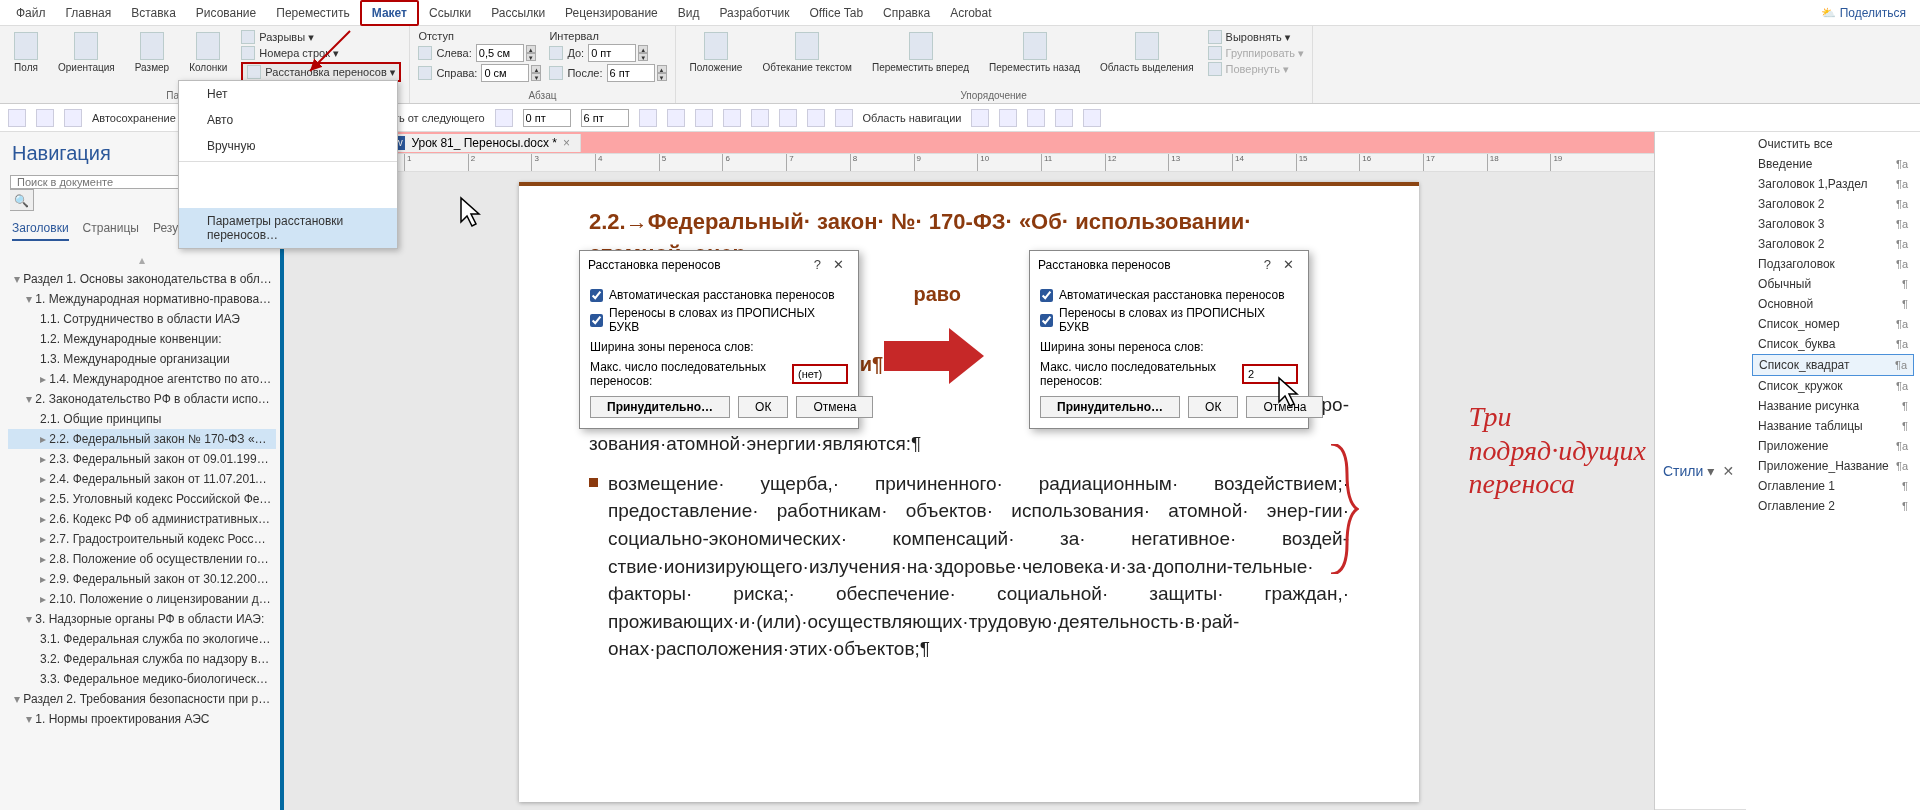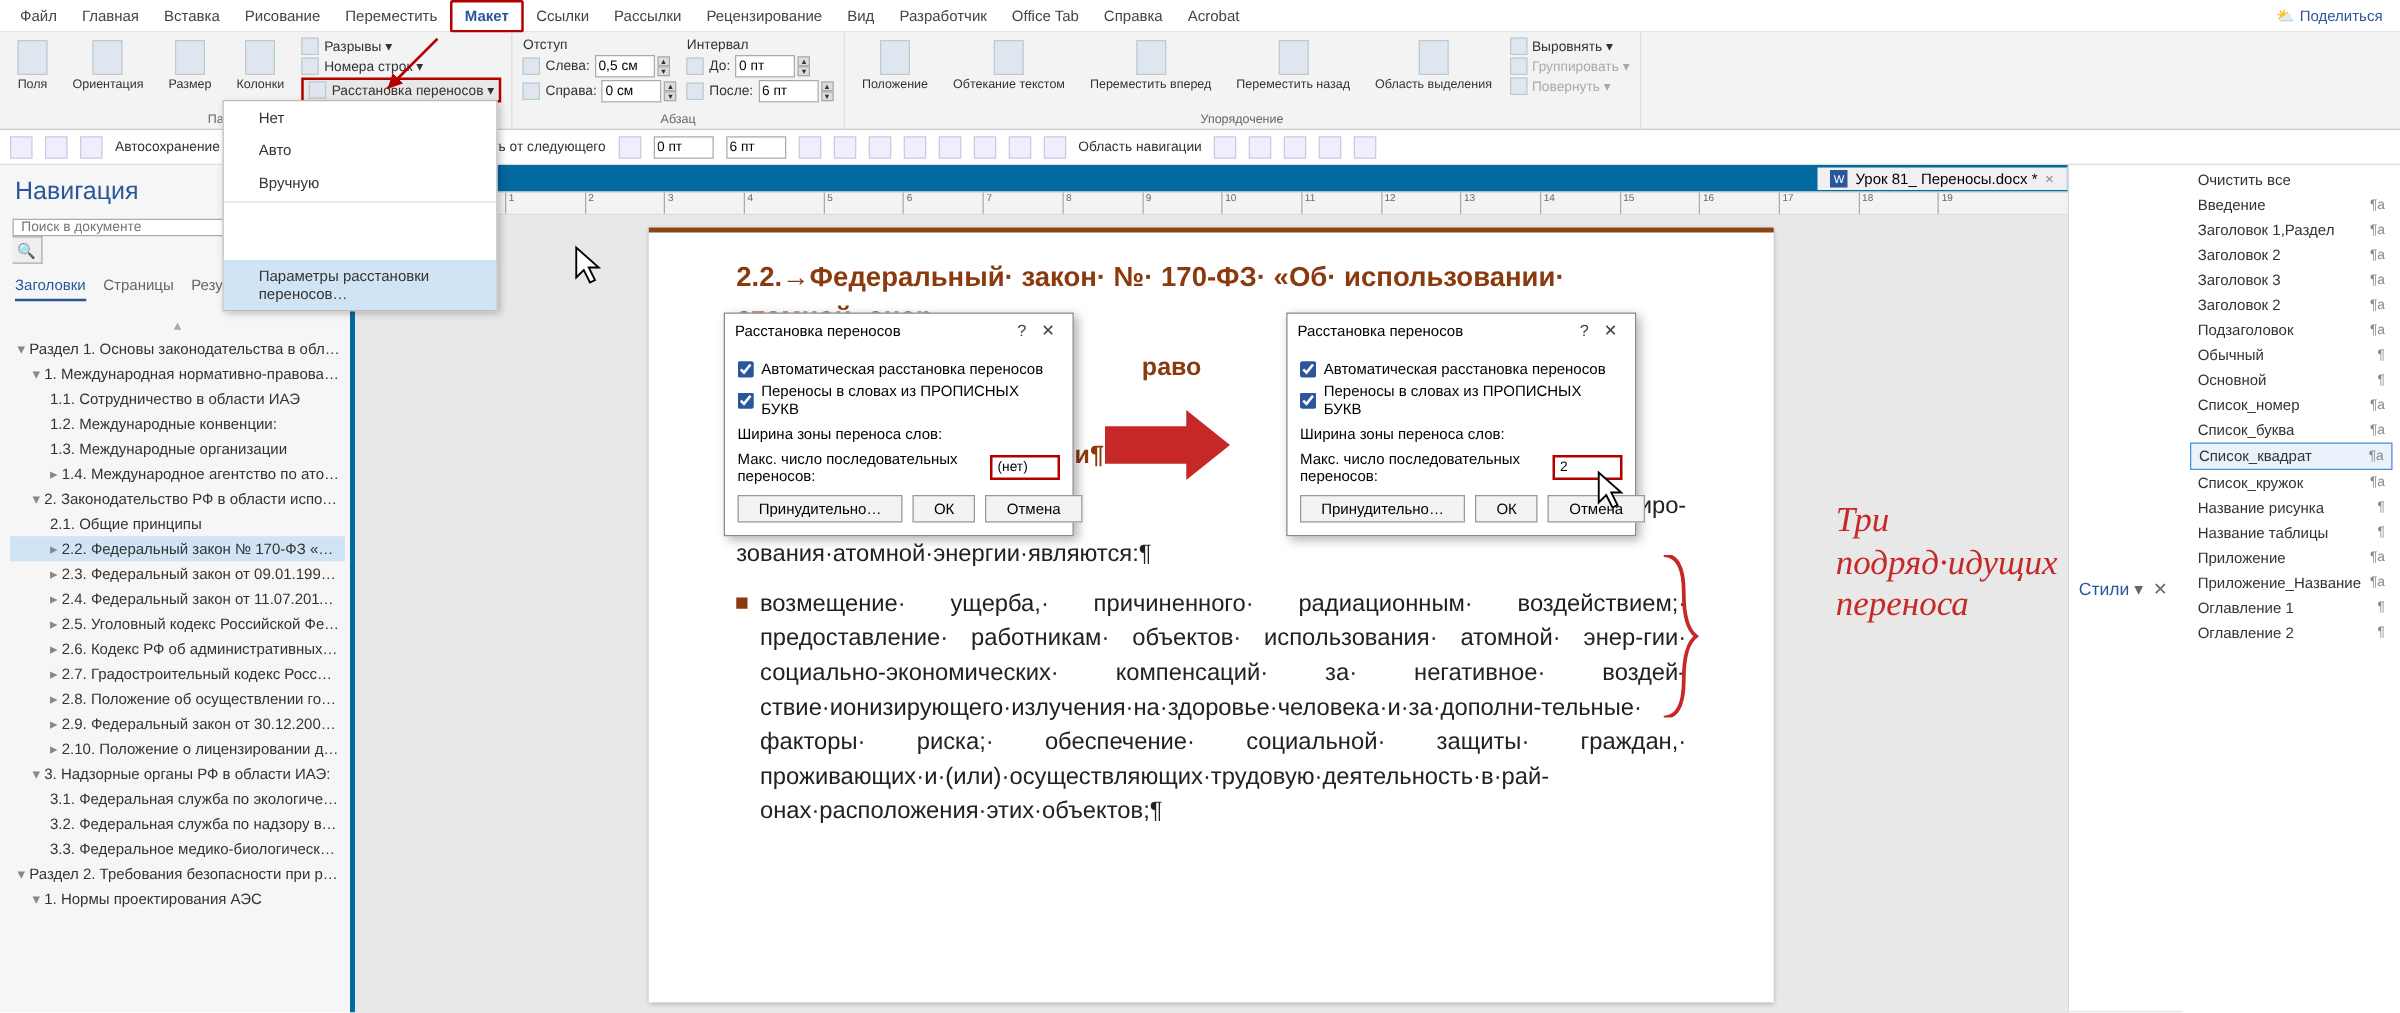--- a/index.html
+++ b/index.html
@@ -53,21 +53,21 @@
 .nav-tree .l0 { padding-left: 6px; }
 .nav-tree .l1 { padding-left: 18px; }
 .nav-tree .l2 { padding-left: 32px; }
 .nav-tree .exp::before { content: "▸ "; color: #888; }
 .nav-tree .expd::before { content: "▾ "; color: #888; }
 .nav-tree .sel { background: #d0e4f5; }
 .nav-tree .bar { text-align: center; color: #aaa; padding: 2px 0; cursor: pointer; }
 
 
 .doc-area { flex: 1; display: flex; flex-direction: column; position: relative; }
-.doc-tabs { display: flex; align-items: center; height: 22px; background: #0369a1; border-bottom: 1px solid #ddd; justify-content: space-between; }
+.doc-tabs { display: flex; align-items: center; height: 22px; background: #fca5a5; border-bottom: 1px solid #ddd; }
 .doc-tab { display: flex; align-items: center; gap: 6px; padding: 2px 10px; border-right: 1px solid #ddd; font-size: 12px; cursor: pointer; }
 .doc-tab.act { background: #fff; }
 .doc-tab:not(.act) { background: #f0f0f0; }
 .doc-tab .wi { width: 14px; height: 14px; background: #2b579a; color: #fff; font-size: 9px; text-align: center; line-height: 14px; }
 .doc-tab .x { color: #888; cursor: pointer; }
 
 .ruler-h { height: 18px; background: #f3f3f3; border-bottom: 1px solid #ddd; position: relative; font-size: 8px; color: #666; }
 .ruler-h .marks { position: absolute; left: 120px; right: 40px; top: 0; bottom: 0; display: flex; }
 .ruler-h .seg { flex: 1; border-left: 1px solid #aaa; padding-left: 2px; }
 
@@ -102,21 +102,21 @@
 .dialog .titlebar .tt { flex: 1; }
 .dialog .titlebar .ctl { cursor: pointer; padding: 0 6px; color: #444; font-size: 13px; }
 .dialog .body { padding: 6px 10px 10px; }
 .dialog .chk { display: flex; align-items: center; gap: 6px; margin: 4px 0; }
 .dialog .chk input { accent-color: #2b579a; }
 .dialog .row2 { display: flex; align-items: center; gap: 6px; margin: 6px 0; }
 .dialog .row2 .lbl2 { flex: 1; }
 .dialog .row2 .inp { width: 56px; border: 2px solid #b30000; height: 20px; font-size: 11px; padding: 0 4px; }
 .dialog .btns { display: flex; gap: 8px; margin-top: 8px; }
 .dialog .btns button { padding: 3px 16px; font-size: 12px; border: 1px solid #999; background: #f3f3f3; cursor: pointer; }
-.dialog .btns .force { margin-right: auto; }
+.dialog .btns .force { margin-right: auto; font-weight: bold; }
 
 
 .ann-arrow { position: absolute; z-index: 45; pointer-events: none; }
 .ann-brace { position: absolute; right: 8px; top: 268px; color: #c62828; font-size: 28px; font-family: Georgia, serif; z-index: 40; pointer-events: none; line-height: 1.2; text-align: left; font-style: italic; }
 .big-arrow { position: absolute; left: 735px; top: 140px; z-index: 55; pointer-events:none; }
 .cursor1 { position: absolute; z-index: 70; pointer-events: none; }
 
 .indent-label { font-size: 11px; color: #555; }
 </style>
 </head>

